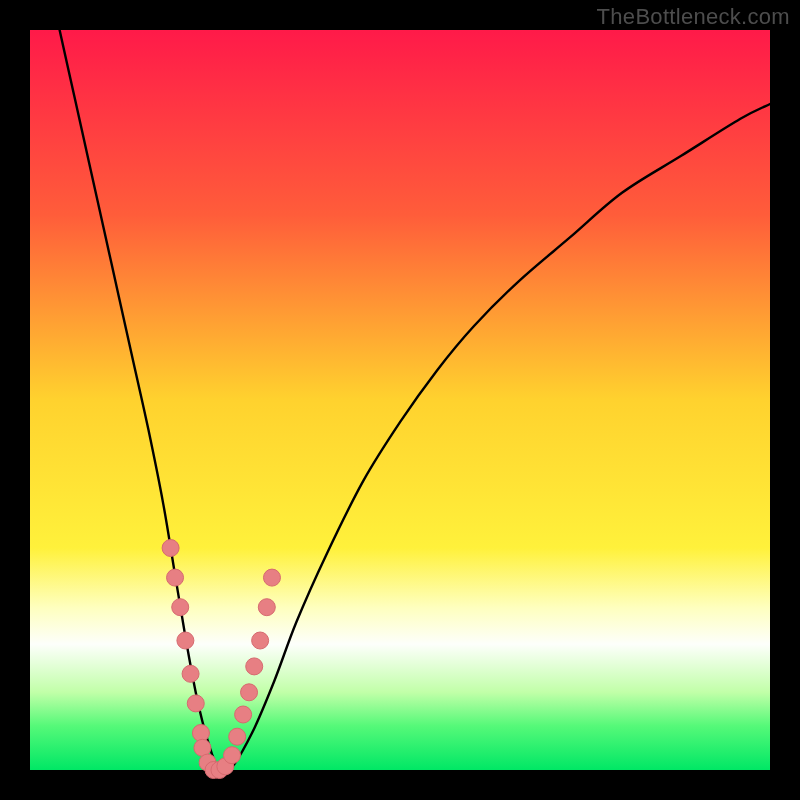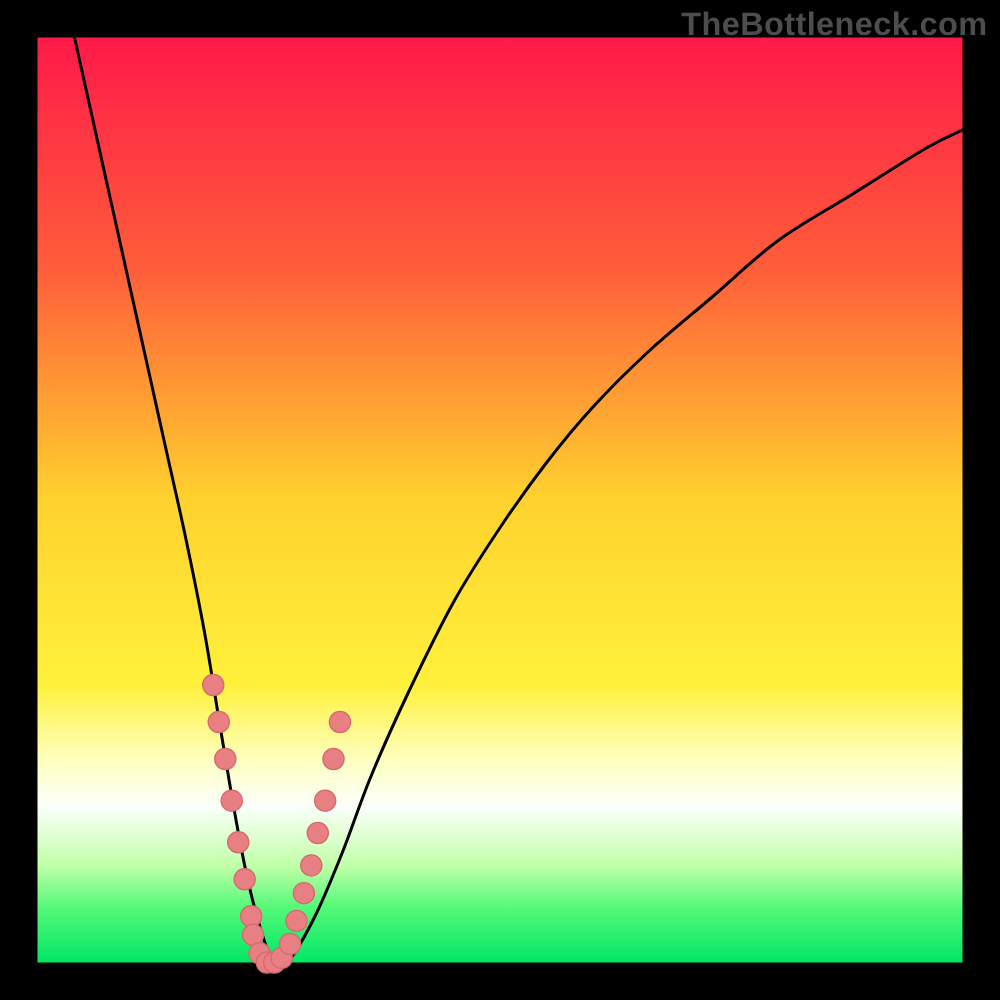--- a/index.html
+++ b/index.html
@@ -25,22 +25,22 @@
     top: 30px;
     width: 740px;
     height: 740px;
     
   }
   .watermark {
     position: absolute;
     top: 4px;
     right: 10px;
     color: #4d4d4d;
-    font-size: 26px;
-    font-weight: 700;
+    font-size: 22px;
+    font-weight: 400;
     letter-spacing: 0.3px;
     user-select: none;
   }
   svg.curve {
     position: absolute;
     left: 0;
     top: 0;
     width: 740px;
     height: 740px;
     overflow: visible;

